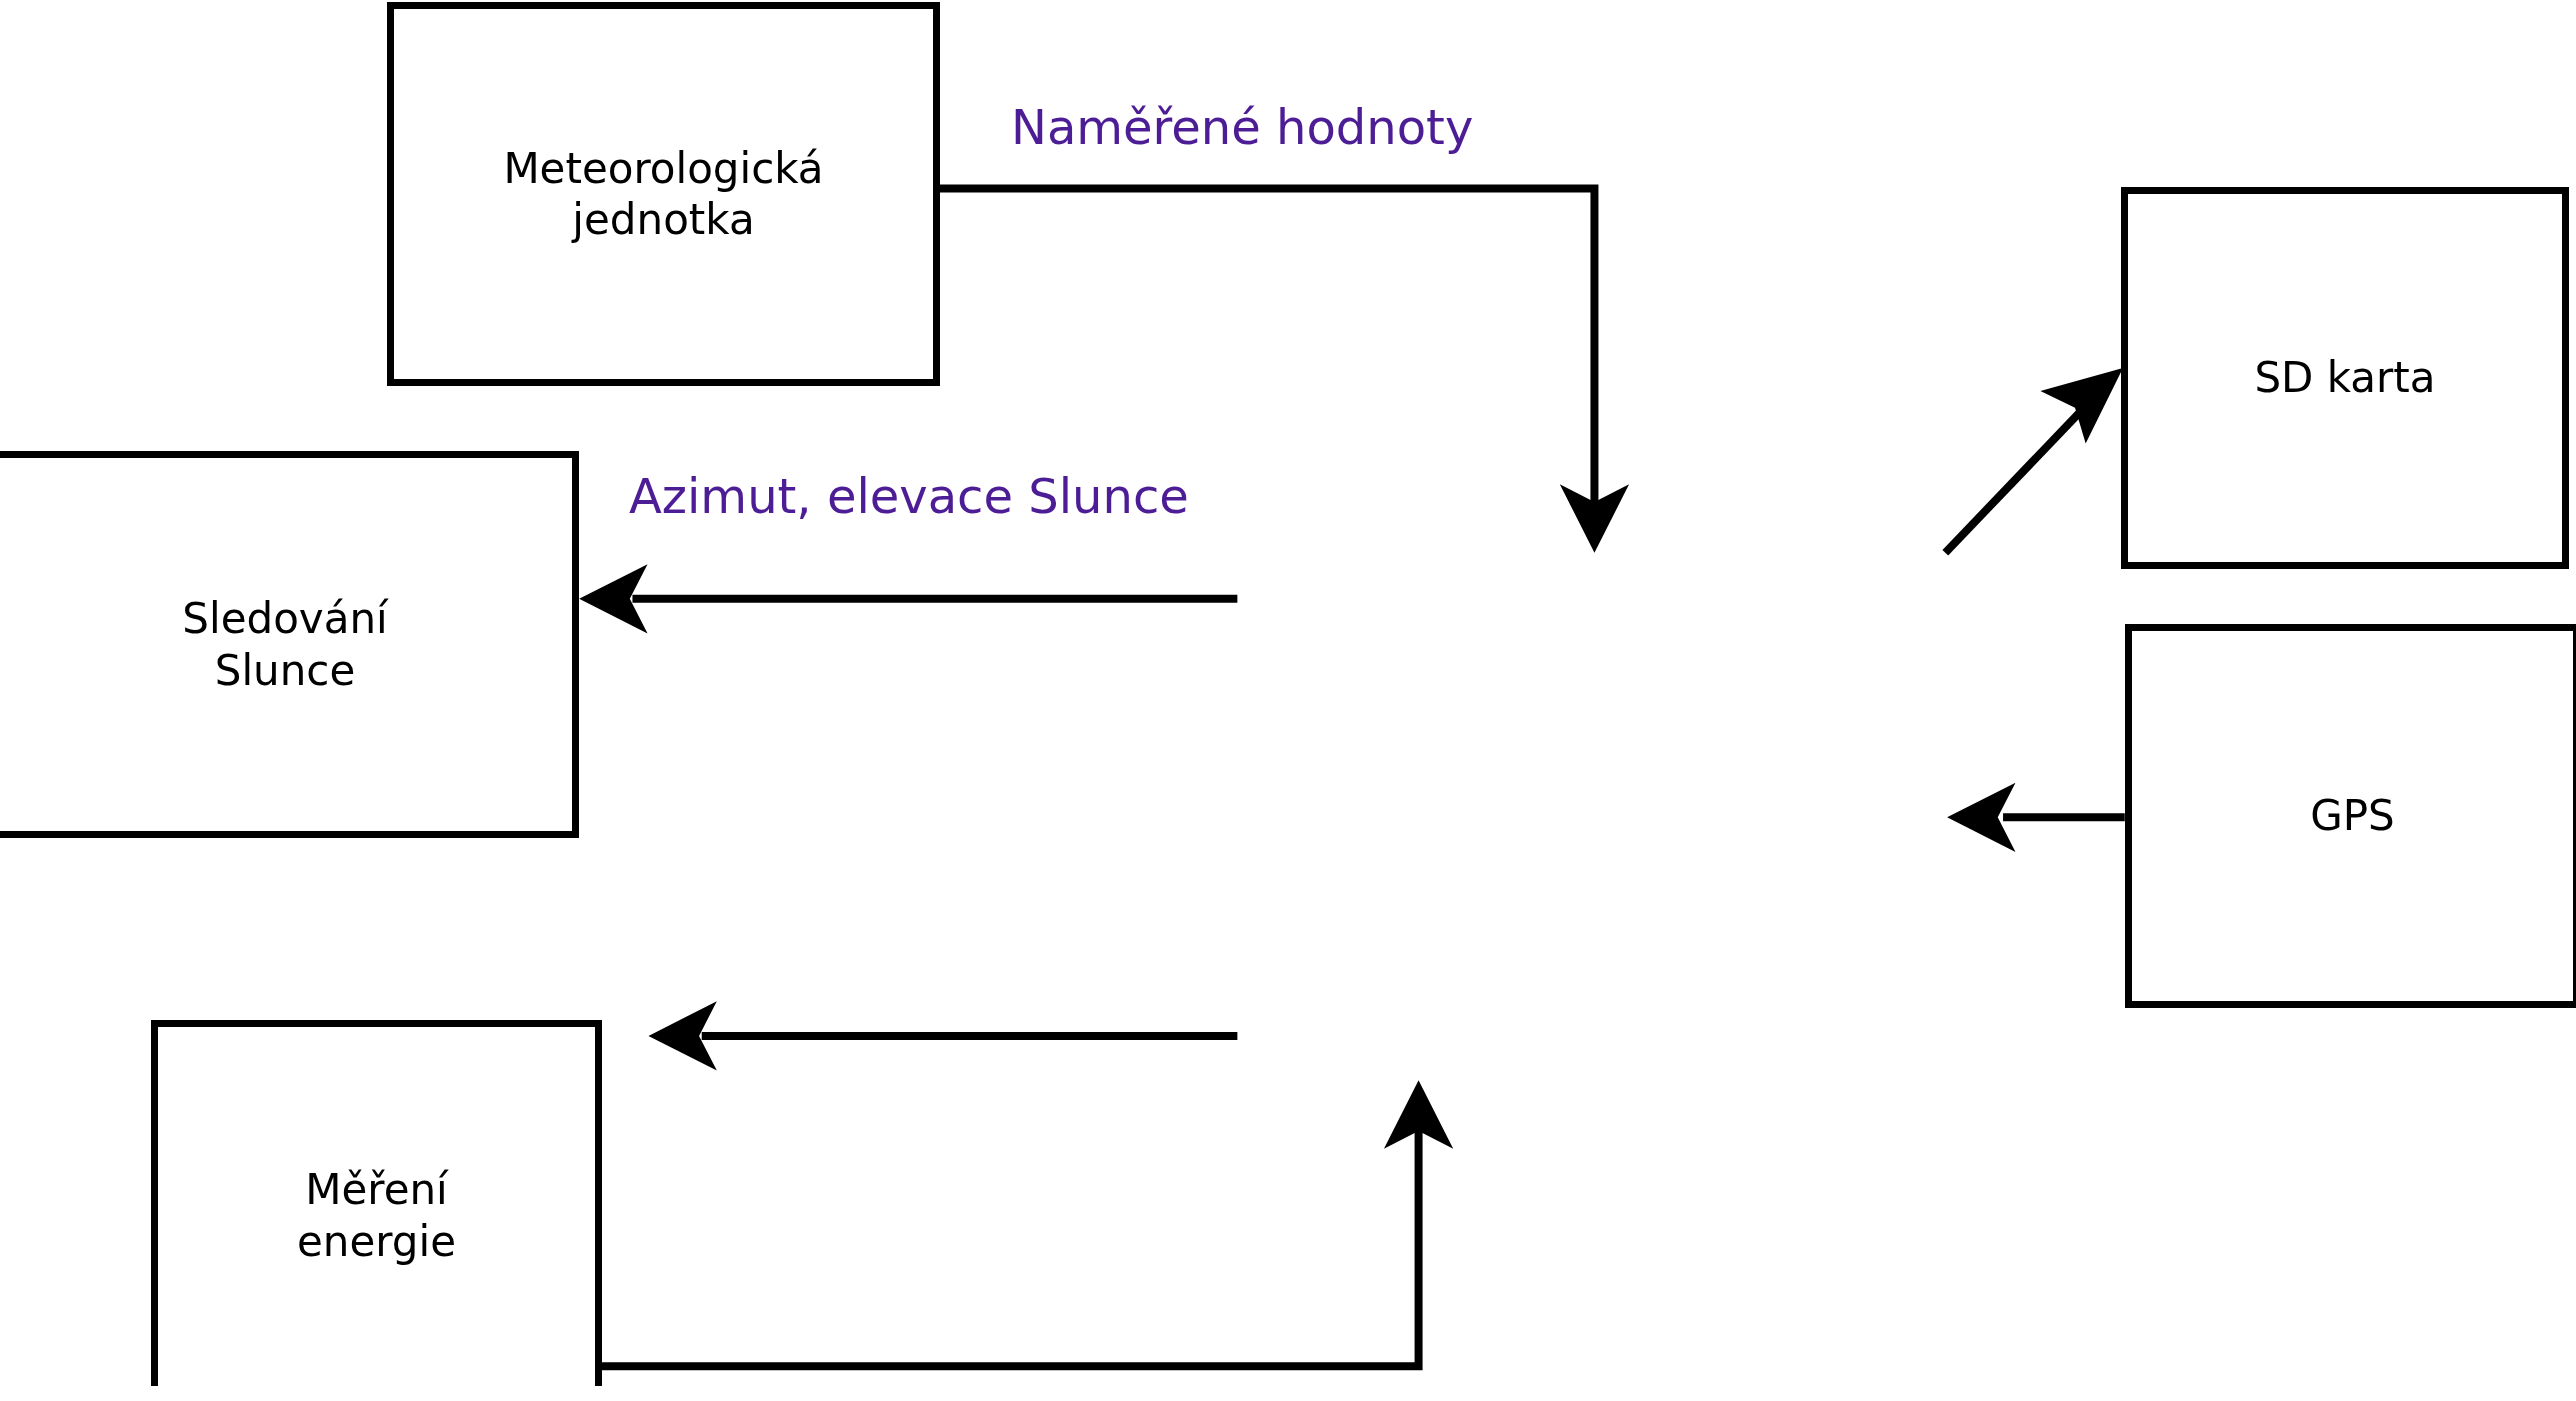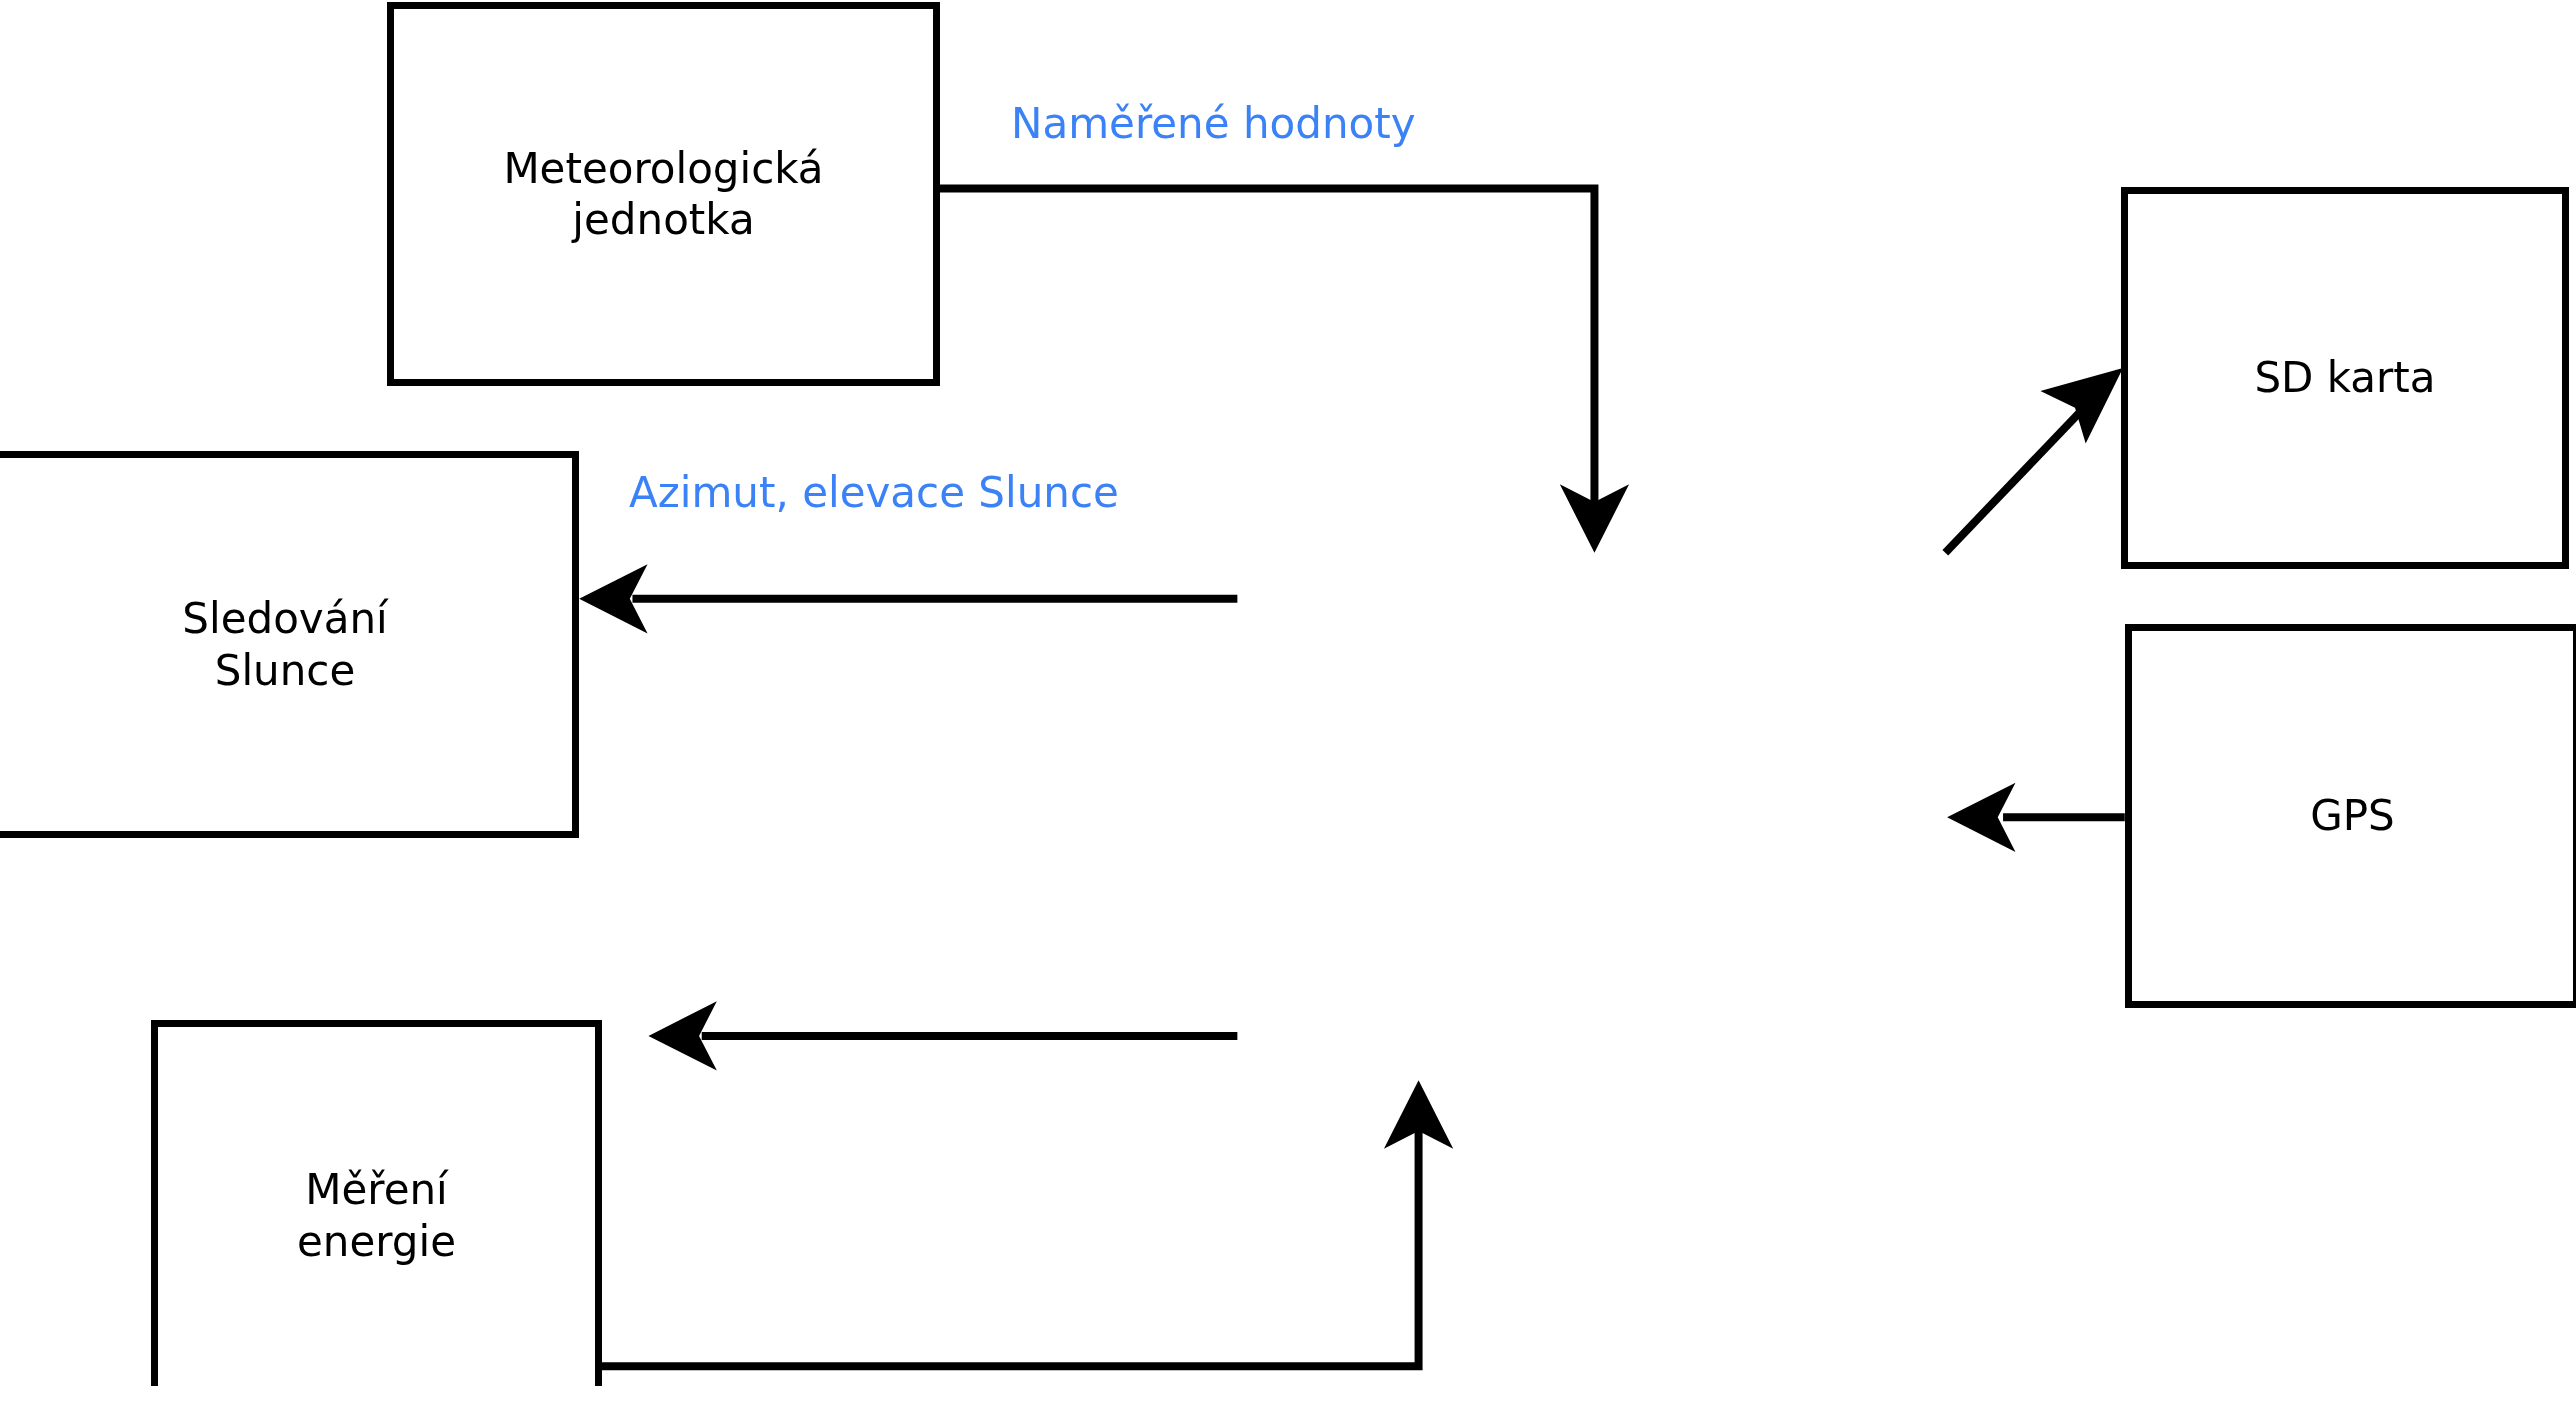--- a/index.html
+++ b/index.html
@@ -35,23 +35,23 @@
   }
   .node-label {
     font-size: 42px;
     line-height: 1.22;
     color: #000000;
     white-space: pre-line;
     padding: 0 9px;
   }
   .edge-label {
     position: absolute;
-    font-size: 42px;
+    font-size: 48px;
     line-height: 1.22;
-    color: #3b82f6;
+    color: #4c1d95;
     white-space: pre-line;
     z-index: 4;
   }
   
   #node-meteo      { left: 387px;  top: 1.8px;    width: 553px;  height: 384px; }
   #node-sun        { left: -9px;  top: 451px;  width: 588px;  height: 387px; }
   #node-energy     { left: 151px;  top: 1020px; width: 451px;  height: 391px; }
   #node-main       { left: 1237px; top: 553px;  width: 711px;  height: 528px; }
   #node-sd         { left: 2121px; top: 187px;  width: 448px;  height: 382px; }
   #node-gps        { left: 2125px; top: 624px;  width: 455px;  height: 384px; }

